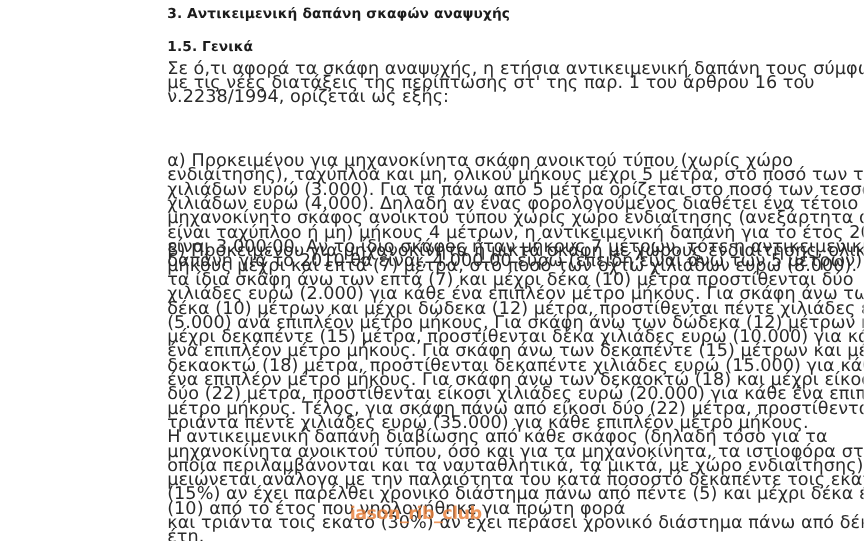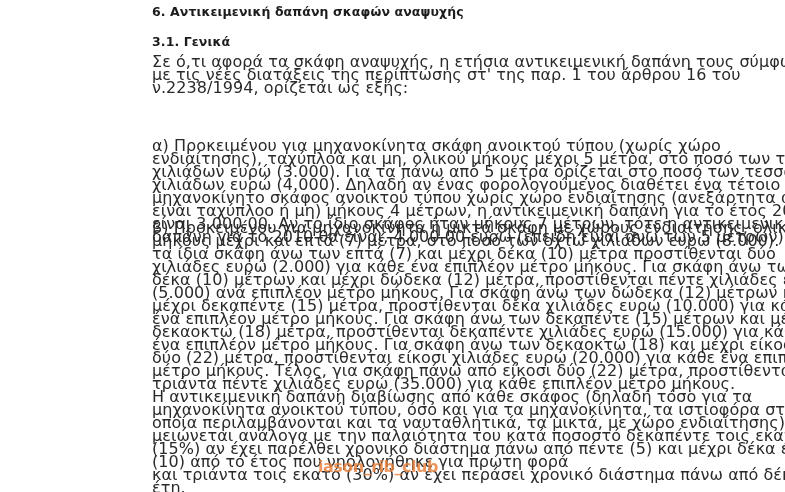--- a/index.html
+++ b/index.html
@@ -56,23 +56,23 @@
     color: #e8803a;
     opacity: 0.82;
     white-space: pre;
     pointer-events: none;
   }
 </style>
 </head>
 <body>
 
 <div class="doc">
-  <h1 class="heading section-heading">6. Αντικειμενική δαπάνη σκαφών αναψυχής</h1>
+  <h1 class="heading section-heading">3. Αντικειμενική δαπάνη σκαφών αναψυχής</h1>
 
-  <h2 class="heading subsection-heading">3.1. Γενικά</h2>
+  <h2 class="heading subsection-heading">1.5. Γενικά</h2>
 
   <div class="para para-intro">Σε ό,τι αφορά τα σκάφη αναψυχής, η ετήσια αντικειμενική δαπάνη τους σύμφωνα
 με τις νέες διατάξεις της περίπτωσης στ' της παρ. 1 του άρθρου 16 του
 ν.2238/1994, ορίζεται ως εξής:</div>
 
   <div class="para para-alpha">α) Προκειμένου για μηχανοκίνητα σκάφη ανοικτού τύπου (χωρίς χώρο
 ενδιαίτησης), ταχύπλοα και μη, ολικού μήκους μέχρι 5 μέτρα, στο ποσό των τριών
 χιλιάδων ευρώ (3.000). Για τα πάνω από 5 μέτρα ορίζεται στο ποσό των τεσσάρων
 χιλιάδων ευρώ (4.000). Δηλαδή αν ένας φορολογούμενος διαθέτει ένα τέτοιο
 μηχανοκίνητο σκάφος ανοικτού τύπου χωρίς χώρο ενδιαίτησης (ανεξάρτητα αν

